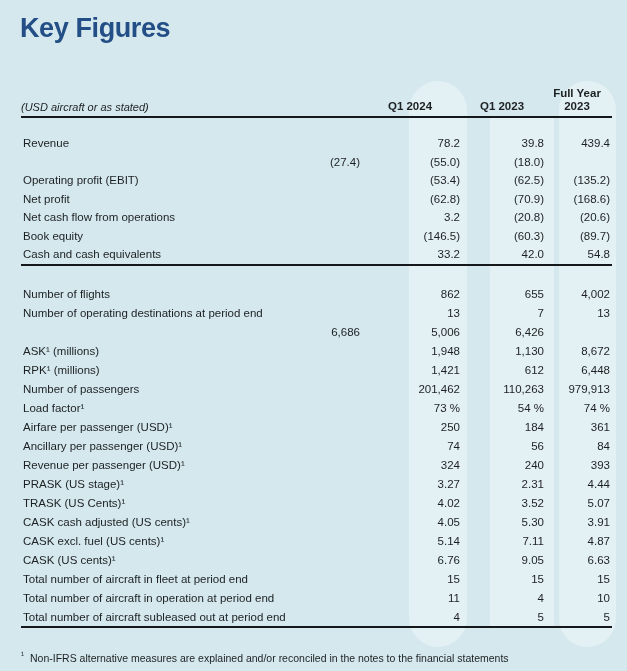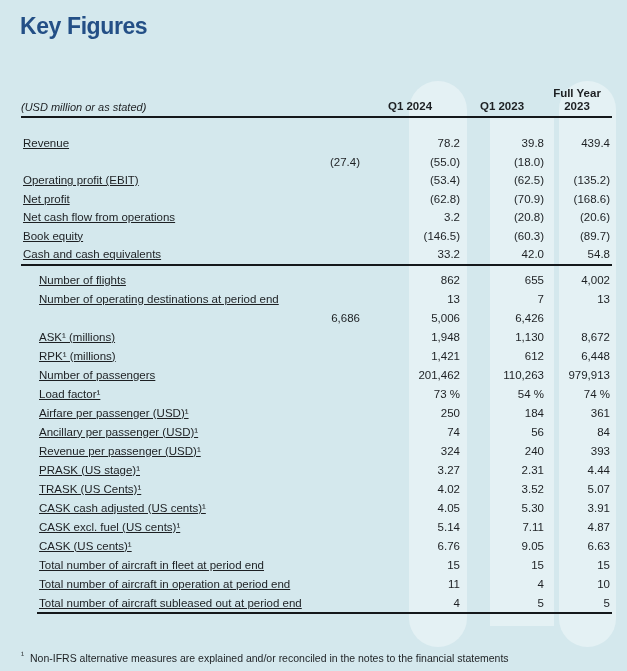--- a/index.html
+++ b/index.html
@@ -6,21 +6,21 @@
   .sheet{
     position:relative;
     width:627px;height:671px;
     background:var(--background,#d4e8ed);
     font-family:"Liberation Sans",sans-serif;
     color:var(--text,#1d2023);
     overflow:hidden;
   }
   .title{
     position:absolute;left:20px;top:13px;z-index:2;
-    font-size:23px;font-weight:700;letter-spacing:-0.4px;
+    font-size:27px;font-weight:700;letter-spacing:-0.4px;
     color:var(--title,#234f86);
     margin:0;
   }
   
   .pill{position:absolute;z-index:0;background:var(--highlight,#e4f1f4);}
   .pill-a{left:409px;top:81px;width:58px;height:566px;border-radius:29px;}
   .band-b{left:490px;top:117px;width:64px;height:509px;}
   .pill-c{left:559px;top:81px;width:57px;height:566px;border-radius:29px;}
 
   .grid{display:grid;grid-template-columns:1fr 100px 84px 66px;align-items:center;}
@@ -30,44 +30,44 @@
     align-items:end;padding-bottom:3px;
   }
   .unit{font-style:italic;font-size:11px;}
   .colh{font-weight:700;font-size:11.5px;text-align:center;padding-right:4px;line-height:13px;}
   .colh.wrap span{display:block;}
   .sec{
     position:absolute;left:21px;right:15px;z-index:1;
     border-bottom:2px solid var(--rule,#14181b);
   }
   .sec1{top:117px;padding-top:17px;}
-  .sec2{top:252px;padding-top:18px;margin-left:16px;}
+  .sec2{top:266px;padding-top:18px;}
   .sec1 .row{height:18.5px;}
   .sec2 .row{height:19px;}
-  .lbl{font-size:11.5px;padding-left:2px;white-space:nowrap;text-decoration:underline;}
+  .lbl{font-size:11.5px;padding-left:2px;white-space:nowrap;}
   .num{font-size:11.5px;text-align:right;padding-right:2px;white-space:nowrap;}
   .footnote{
     position:absolute;left:21px;top:650px;z-index:1;
     font-size:10.5px;
   }
   .footnote .sup{font-size:9px;vertical-align:4px;margin-right:6px;}
 </style>
 </head>
 <body>
 
 <div class="sheet">
 
   <h1 class="title">Key Figures</h1>
 
   <div class="pill pill-a"></div>
   <div class="pill band-b"></div>
   <div class="pill pill-c"></div>
 
   <div class="thead grid">
-    <div class="unit">(USD million or as stated)</div>
+    <div class="unit">(USD aircraft or as stated)</div>
     <div class="colh">Q1 2024</div>
     <div class="colh">Q1 2023</div>
     <div class="colh wrap">
         <span>Full Year</span>
         <span>2023</span>
       </div>
   </div>
 
   <div class="sec sec1">
     <div class="row grid">

